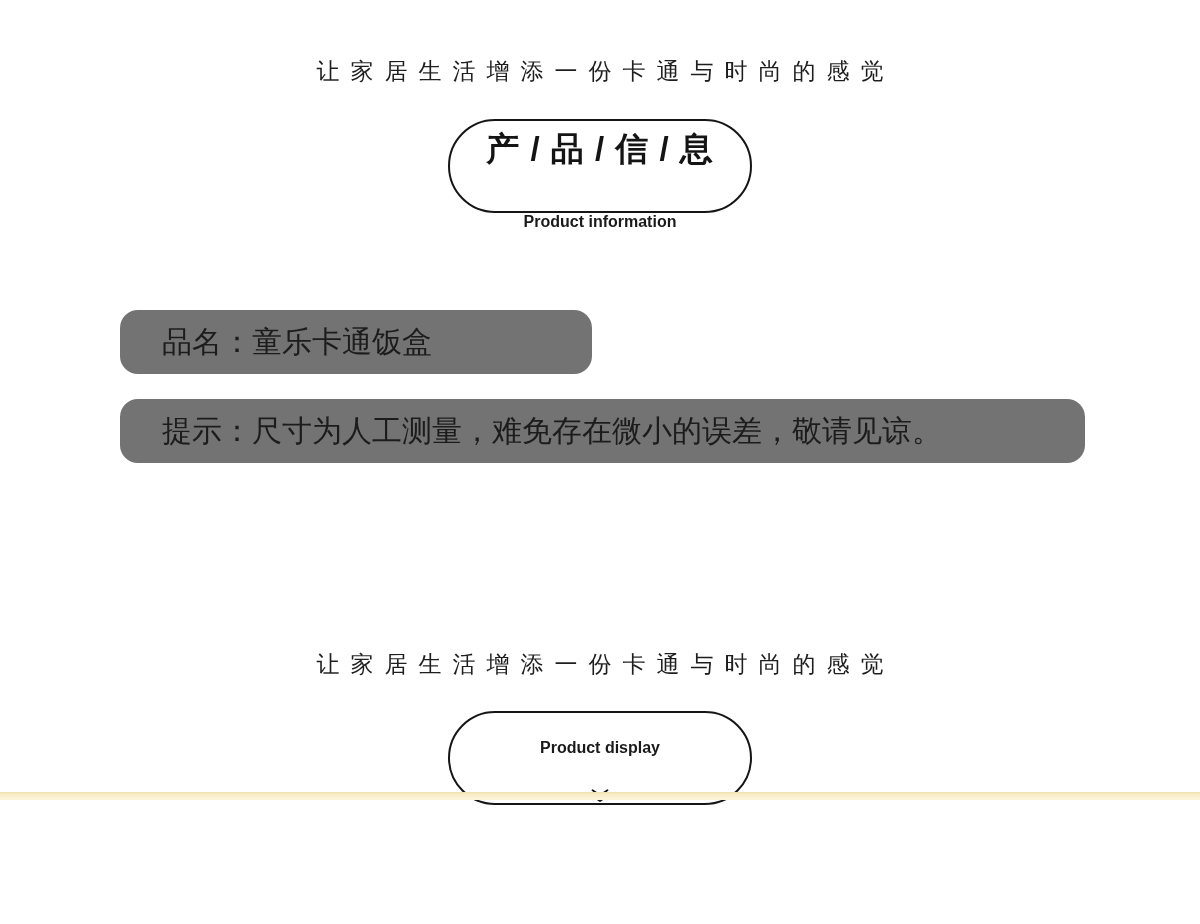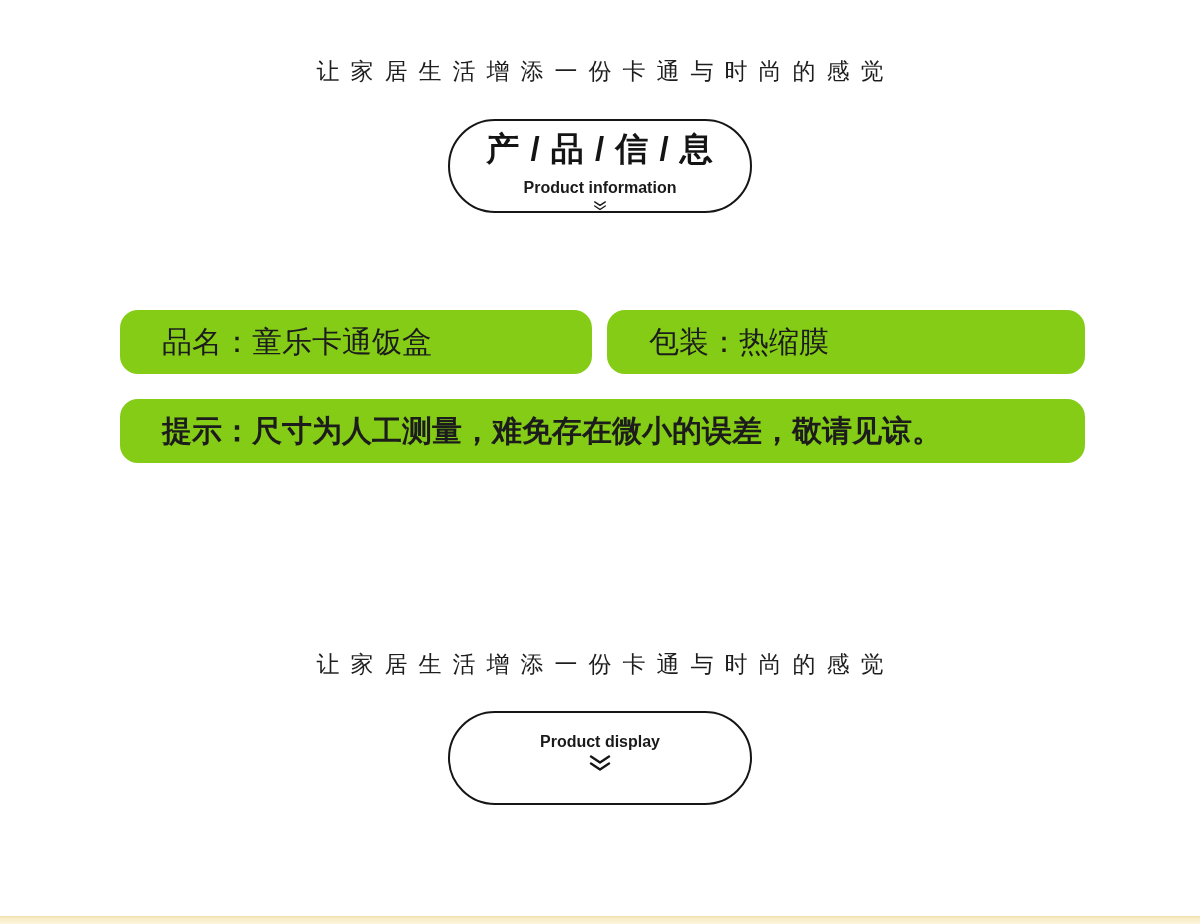--- a/index.html
+++ b/index.html
@@ -6,21 +6,21 @@
   html, body {
     width: 1200px;
     height: 924px;
     background: #ffffff;
     font-family: "Liberation Sans", "DejaVu Sans", sans-serif;
     overflow: hidden;
   }
   .page {
     position: relative;
     width: 1200px;
-    height: 924px;
+    height: 800px;
     background: #ffffff;
   }
   
   .tagline {
     position: absolute;
     left: 0;
     width: 100%;
     text-align: center;
     font-size: 23px;
     font-weight: 500;
@@ -40,68 +40,69 @@
     width: 304px;
     height: 94px;
     border: 2.5px solid #161616;
     border-radius: 50px;
     background: #ffffff;
     display: flex;
     flex-direction: column;
     align-items: center;
     justify-content: flex-start;
     padding-top: 9px;
+    gap: 28px;
   }
   .pill-info { top: 119px; }
   .pill-display { top: 711px; }
   .pill-title {
     font-size: 33px;
     font-weight: 700;
     color: #141414;
     letter-spacing: 1px;
     line-height: 38px;
     white-space: nowrap;
   }
   .pill-subtitle {
     font-size: 16px;
     font-weight: 600;
     color: #1a1a1a;
     line-height: 20px;
-    margin-top: 10px;
+    margin-top: 16px;
   }
   .pill-chevron {
     margin-top: 3px;
     display: block;
   }
 
   
   .specs {
     position: absolute;
     left: 120px;
     top: 310px;
     width: 965px;
     display: grid;
     grid-template-columns: 472px 478px;
     grid-template-rows: 64px 64px 65px;
     column-gap: 15px;
     row-gap: 25px;
   }
   .spec-box {
-    background: #84cc16;
+    background: #737373;
     border-radius: 18px;
     display: flex;
     align-items: center;
     padding-left: 42px;
     font-size: 30px;
     font-weight: 500;
     color: #1c1c1c;
     white-space: nowrap;
     overflow: hidden;
   }
-  .spec-box.full { grid-column: 1 / span 2; font-weight: bold; }
+  .spec-box.full { grid-column: 1 / span 2; }
 
   
   .bottom-strip {
     position: absolute;
     left: 0;
     bottom: 0;
     width: 100%;
     height: 8px;
     background: linear-gradient(to bottom, #f0dfae 0%, #f7ecc6 30%, #fdf6dd 100%);
   }
@@ -117,21 +118,20 @@
     <div class="pill-title">产 / 品 / 信 / 息</div>
     <div class="pill-subtitle">Product information</div>
     <svg class="pill-chevron" width="26" height="17" viewBox="0 0 26 17">
       <polyline points="4,1.5 13,7.5 22,1.5" fill="none" stroke="#161616" stroke-width="2.3" stroke-linecap="round" stroke-linejoin="round"></polyline>
       <polyline points="4,8.5 13,14.5 22,8.5" fill="none" stroke="#161616" stroke-width="2.3" stroke-linecap="round" stroke-linejoin="round"></polyline>
     </svg>
   </div>
 
   <div class="specs">
     <div class="spec-box">品名：童乐卡通饭盒</div>
-    <div class="spec-box">包装：热缩膜</div>
     <div class="spec-box full">提示：尺寸为人工测量，难免存在微小的误差，敬请见谅。</div>
   </div>
 
   <div class="tagline tagline-bottom">让家居生活增添一份卡通与时尚的感觉</div>
 
   <div class="pill pill-display">
     <div class="pill-subtitle">Product display</div>
     <svg class="pill-chevron" width="26" height="17" viewBox="0 0 26 17">
       <polyline points="4,1.5 13,7.5 22,1.5" fill="none" stroke="#161616" stroke-width="2.3" stroke-linecap="round" stroke-linejoin="round"></polyline>
       <polyline points="4,8.5 13,14.5 22,8.5" fill="none" stroke="#161616" stroke-width="2.3" stroke-linecap="round" stroke-linejoin="round"></polyline>

